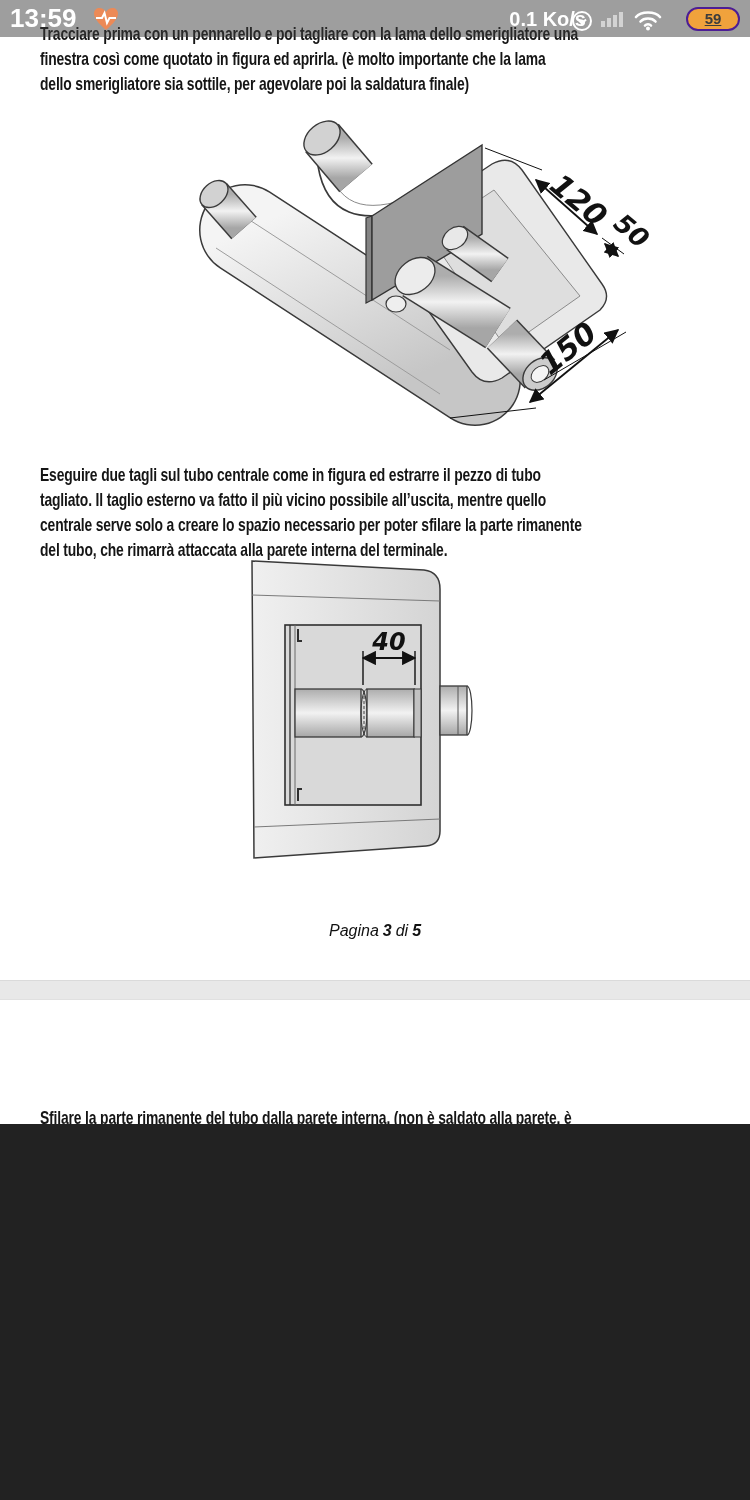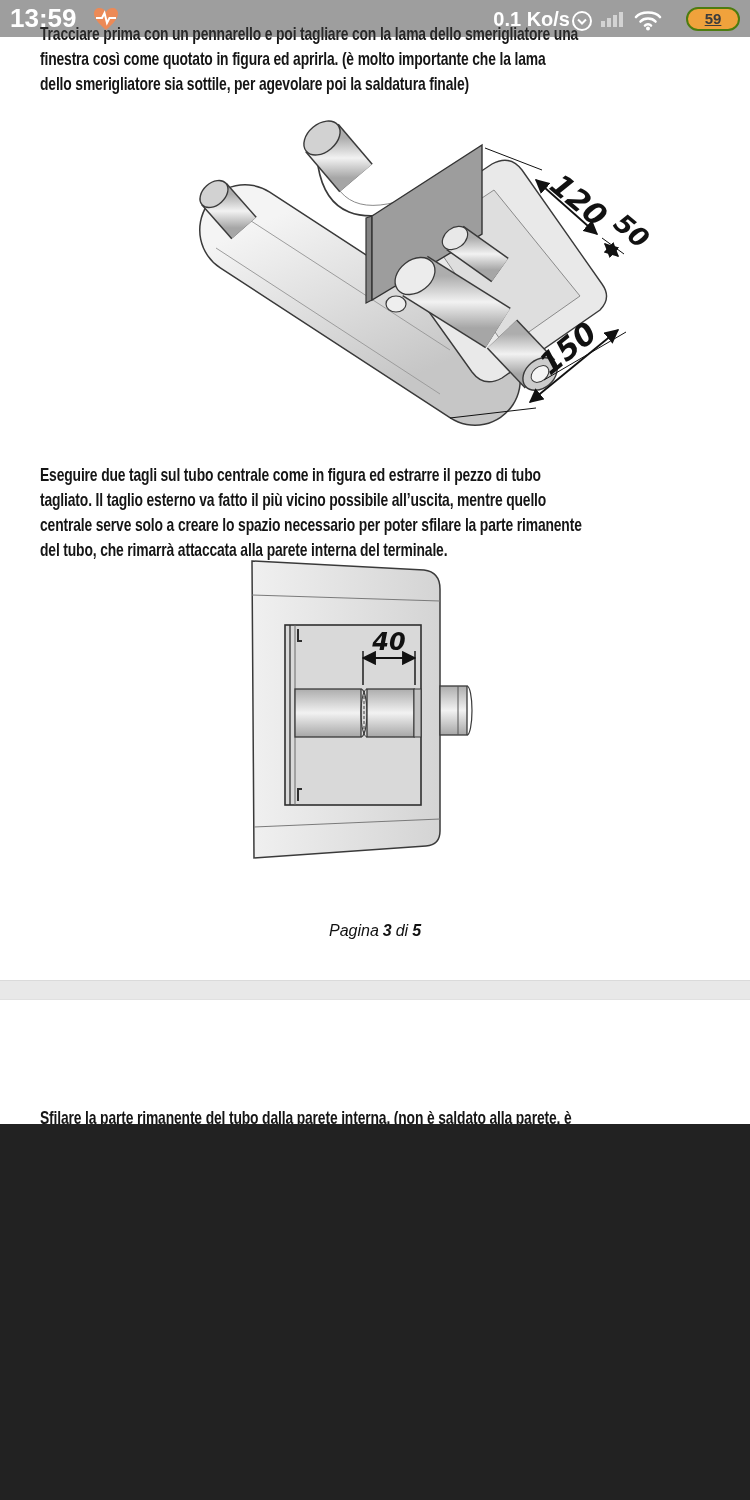--- a/index.html
+++ b/index.html
@@ -18,27 +18,27 @@
   .figure{position:absolute;}
   .dim-label{font:italic 700 30px "DejaVu Sans",sans-serif;fill:#111;}
   .dim-label-sm{font:italic 700 26px "DejaVu Sans",sans-serif;fill:#111;}
   .dim-label-40{font:italic 700 24px "DejaVu Sans",sans-serif;fill:#111;}
   
   .status-bar{position:absolute;left:0;top:0;width:750px;height:37px;
         background:rgba(62,62,62,0.50);z-index:30;}
   .sb-time{position:absolute;left:10px;top:3px;color:#fff;
         font:700 26px/30px "Liberation Sans",sans-serif;}
   .sb-heart{position:absolute;left:92px;top:6px;width:28px;height:26px;}
-  .sb-speed{position:absolute;right:180px;top:8px;color:#fff;
+  .sb-speed{position:absolute;right:164px;top:8px;color:#fff;
         font:700 20px/22px "Liberation Sans",sans-serif;}
   .sb-saver{position:absolute;left:571px;top:10px;width:22px;height:22px;}
   .sb-signal{position:absolute;left:601px;top:9px;width:26px;height:18px;}
   .sb-signal i{position:absolute;bottom:0;width:4px;background:rgba(255,255,255,0.55);display:block;}
   .sb-wifi{position:absolute;left:633px;top:7px;width:30px;height:24px;}
-  .sb-batt{position:absolute;left:686px;top:7px;width:54px;height:24px;border:2px solid #4d7c0f;
+  .sb-batt{position:absolute;left:686px;top:7px;width:54px;height:24px;border:2px solid #4c1d95;
         border-radius:13px;background:#f0a23c;box-sizing:border-box;
         color:#3c3c3c;font:700 15px/20px "Liberation Sans",sans-serif;text-align:center;text-decoration:underline;}
   
   .nav-bar{position:absolute;left:0;top:1409px;width:750px;height:91px;
         background:rgba(68,68,68,0.48);overflow:hidden;z-index:30;}
   .nav-ripple{position:absolute;left:295px;top:3px;width:156px;height:156px;border-radius:50%;
         background:rgba(255,255,255,0.22);}
   .nav-recents{position:absolute;left:209px;top:35px;width:23px;height:23px;
         background:#e6e6e6;border-radius:2px;}
   .nav-home{position:absolute;left:360px;top:33px;width:30px;height:30px;border-radius:50%;

